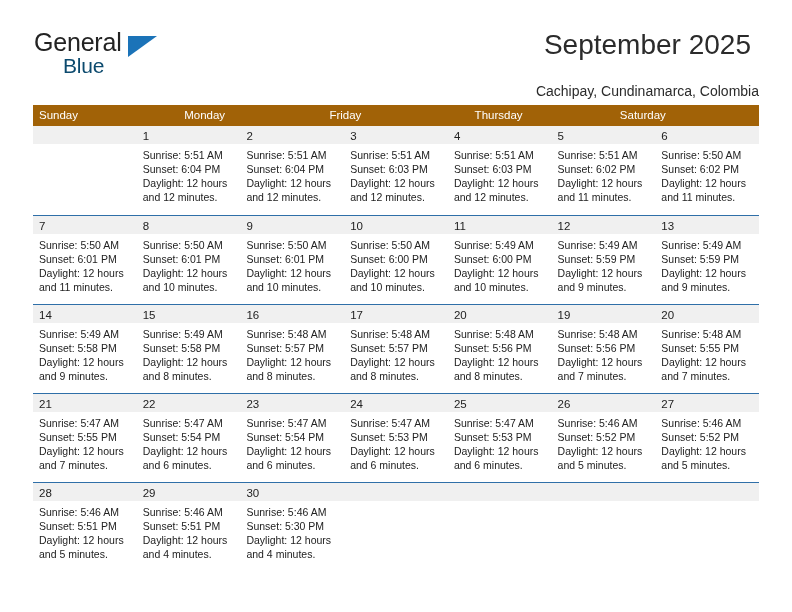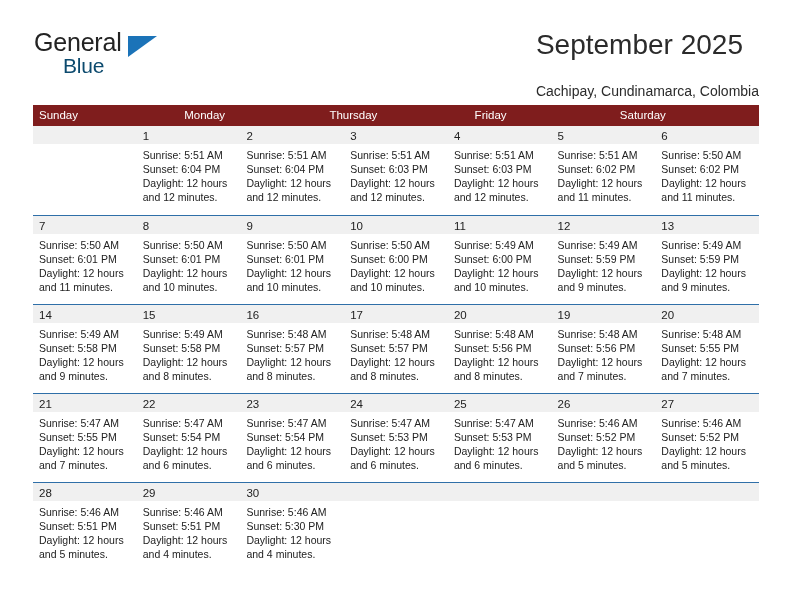--- a/index.html
+++ b/index.html
@@ -62,21 +62,21 @@
     font-size: 21px;
     line-height: 29px;
     color: #0c4a6e;
     letter-spacing: -0.2px;
     font-weight: 400;
   }
   .title-wrap {
     position: absolute;
     right: 0;
     top: 0;
-    text-align: left;
+    text-align: center;
   }
   .title {
     font-size: 28px;
     line-height: 34px;
     color: #2b2b2b;
     font-weight: 400;
     white-space: nowrap;
   }
   .subtitle {
     margin-top: 20px;
@@ -89,21 +89,21 @@
 
   
   .calendar {
     position: absolute;
     left: 33px;
     top: 105px;
     width: 726px;
   }
   .weekdays {
     display: flex;
-    background: #7f1d1d;
+    background: #a16207;
     height: 21px;
   }
   .weekday {
     flex: 1 1 0;
     box-sizing: border-box;
     padding-left: 6px;
     color: #ffffff;
     font-size: 11.5px;
     line-height: 21px;
     white-space: nowrap;
@@ -166,22 +166,22 @@
       <div class="title">September 2025</div>
       <div class="subtitle">Cachipay, Cundinamarca, Colombia</div>
     </div>
 
   </div>
 
   <div class="calendar">
     <div class="weekdays">
         <div class="weekday">Sunday</div>
         <div class="weekday">Monday</div>
+        <div class="weekday">Friday</div>
         <div class="weekday">Thursday</div>
-        <div class="weekday">Friday</div>
         <div class="weekday">Saturday</div>
       </div>
     <div class="weeks">
         <div class="week first">
           <div class="day empty">
             <div class="day-num-band"><span class="day-num"></span></div>
           </div>
           <div class="day">
             <div class="day-num-band"><span class="day-num">1</span></div>
             <div class="day-body">

